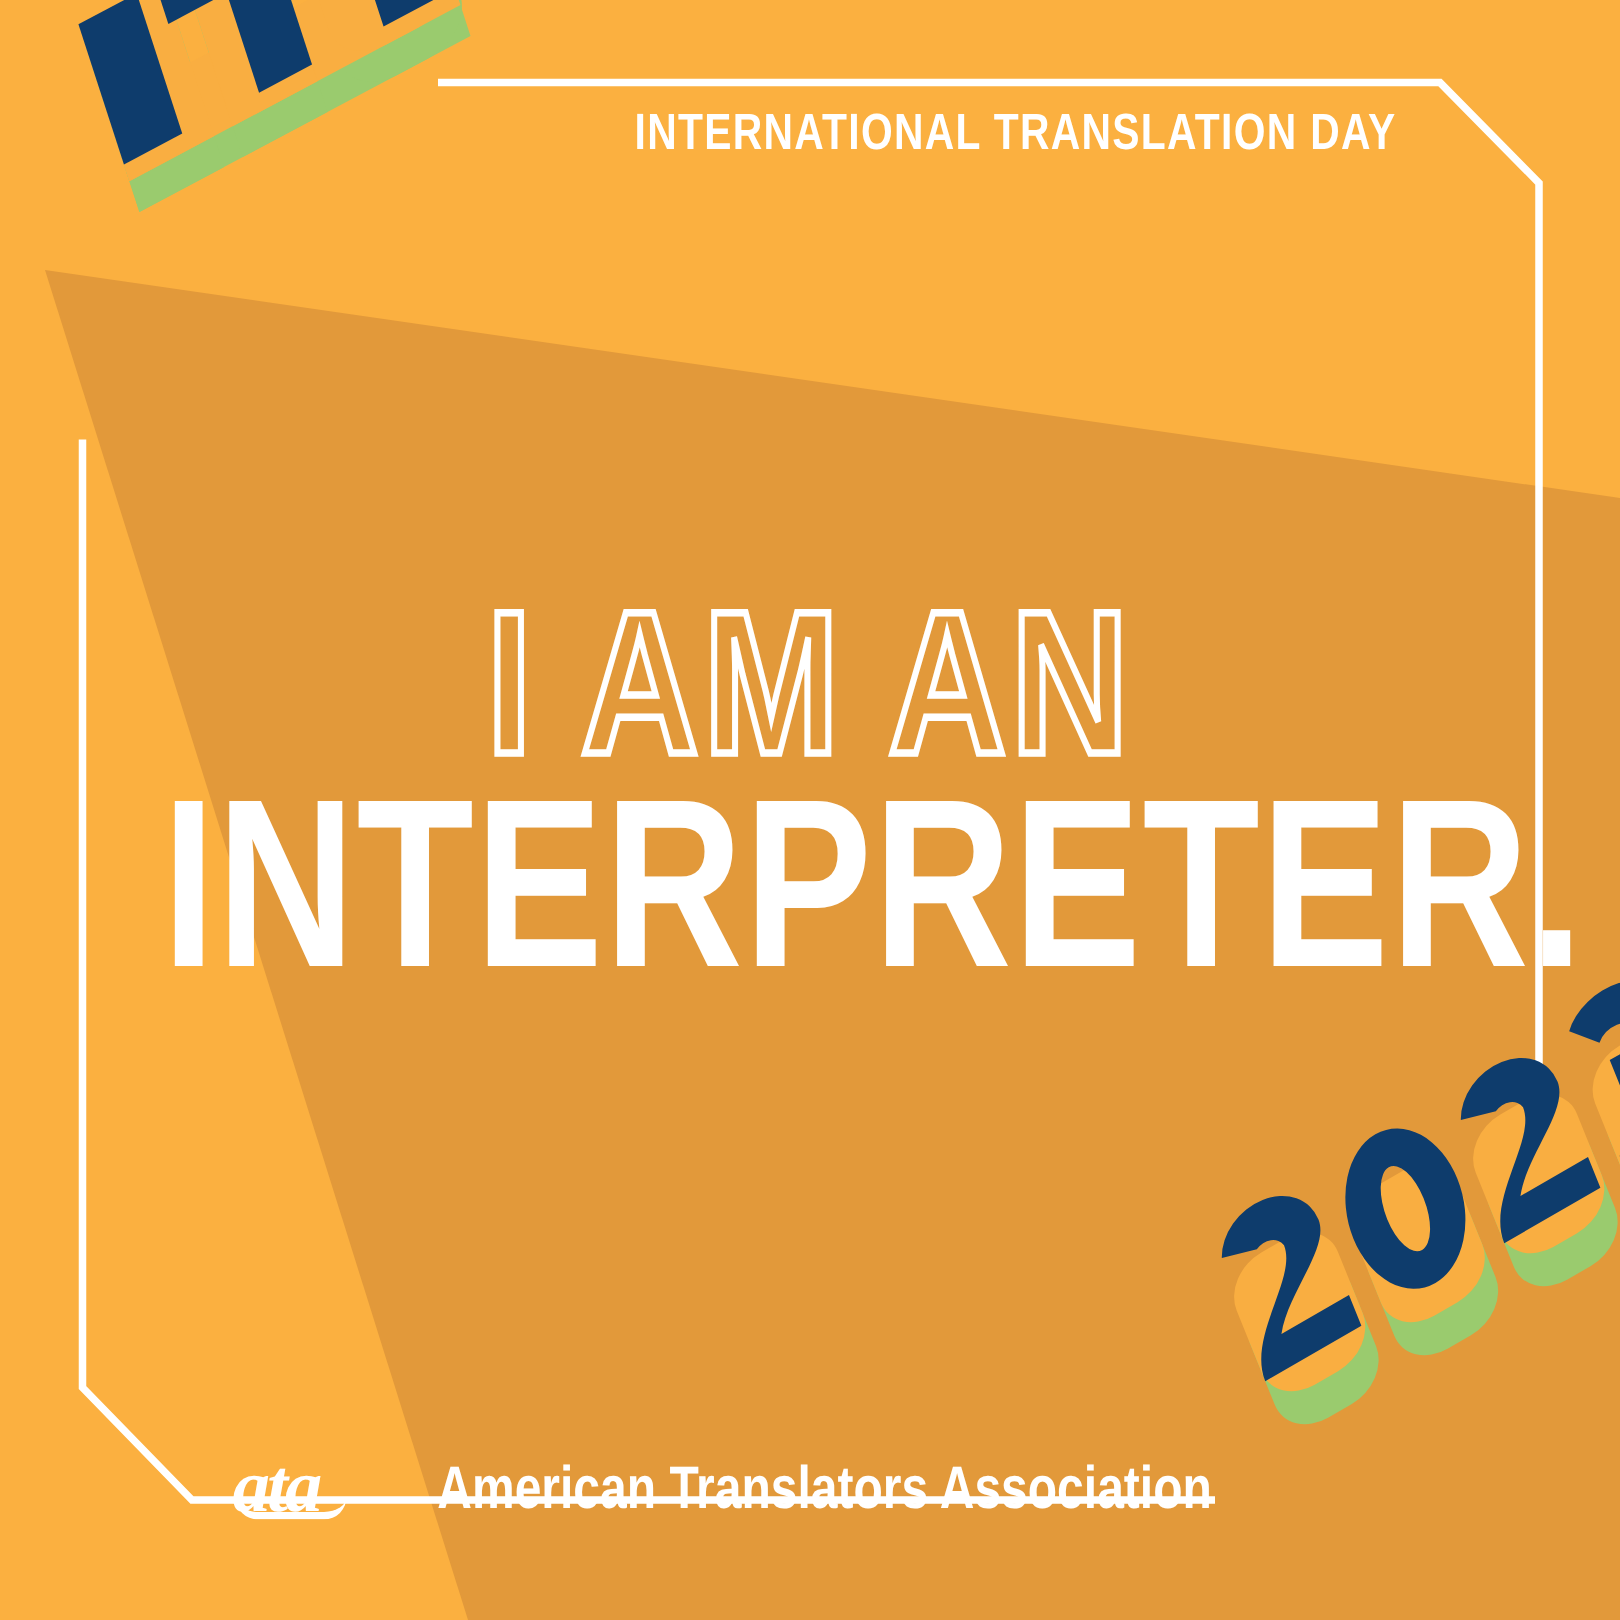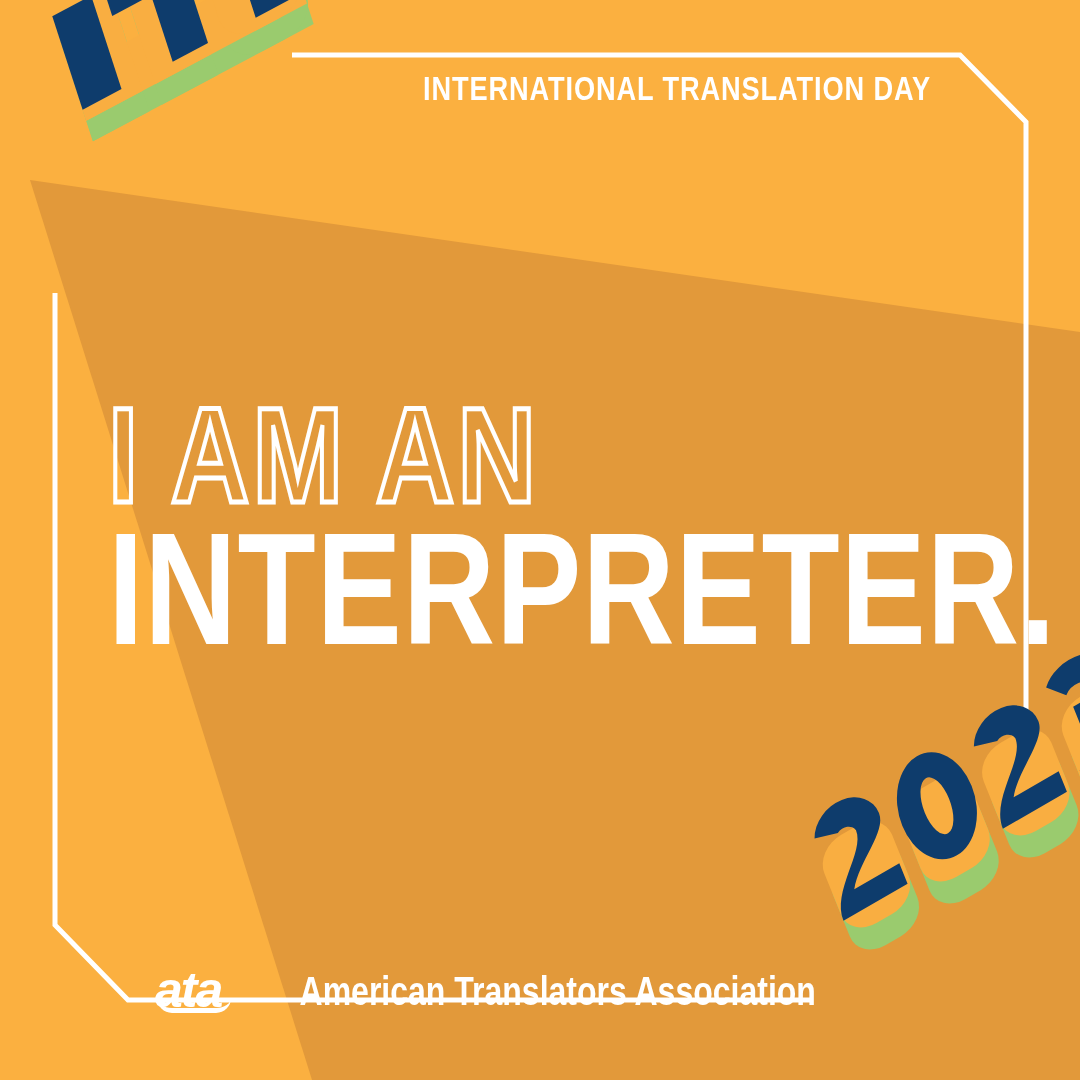--- a/index.html
+++ b/index.html
@@ -43,20 +43,21 @@
     transform-origin: left center;
     white-space: nowrap;
   }
 
   #headline {
     position: absolute;
     z-index: 4;
     left: 0;
     top: 395px;
     width: 1080px;
+    text-align: center;
   }
   .line-outline {
     font-size: 136px;
     line-height: 120px;
     font-weight: 700;
     letter-spacing: 4px;
     color: transparent;
     -webkit-text-stroke: 5px #FFFFFF;
     transform: scaleX(0.80);
     transform-origin: center center;
@@ -78,21 +79,21 @@
     position: absolute;
     z-index: 4;
     left: 155px;
     top: 963px;
     display: flex;
     align-items: baseline;
     gap: 14px;
     white-space: nowrap;
   }
   #ata-mark {
-    font-family: Liberation Sans, sans-serif;
+    font-family: Liberation Serif, serif;
     font-style: italic;
     font-weight: 700;
     font-size: 50px;
     line-height: 50px;
     color: #FFFFFF;
     letter-spacing: -2px;
     position: relative;
     top: 2px;
   }
   #ata-underswash {

